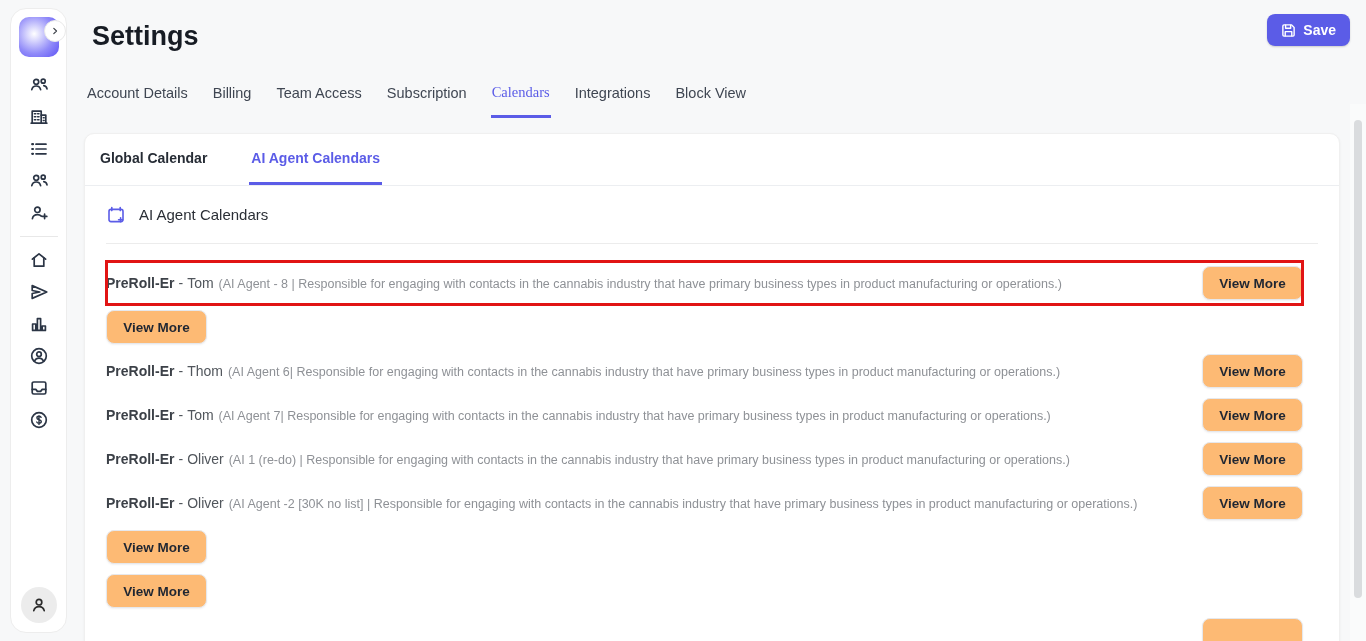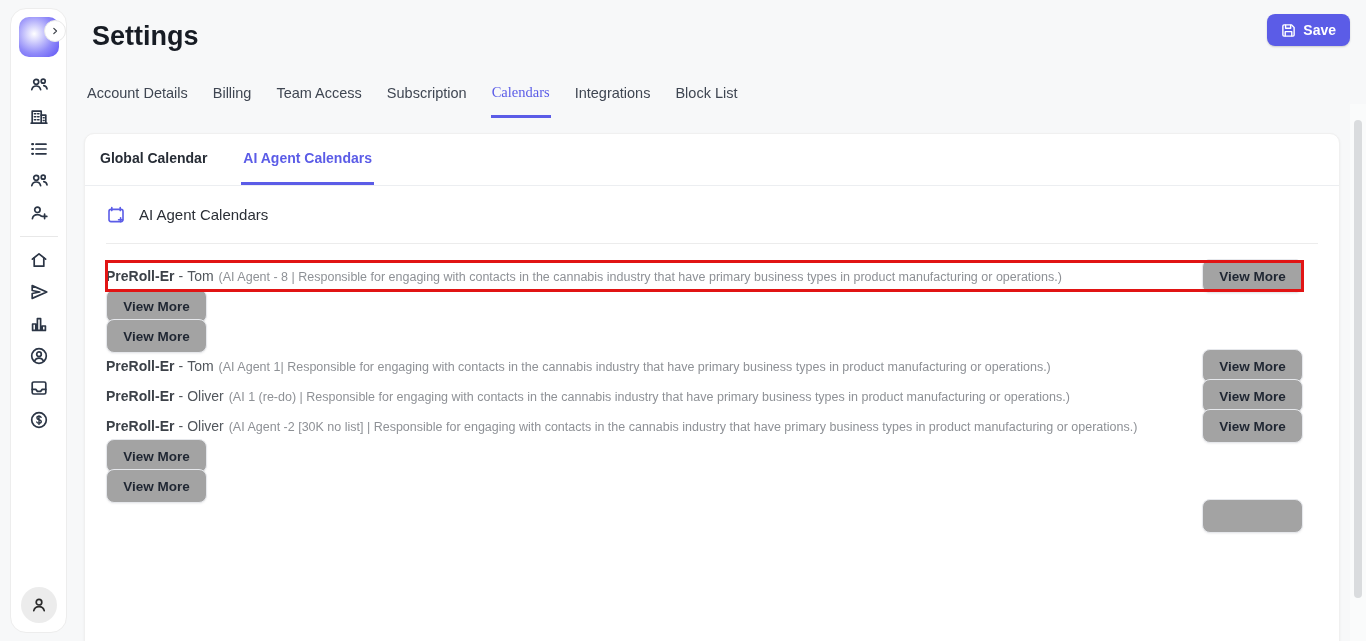--- a/index.html
+++ b/index.html
@@ -36,38 +36,38 @@
   .save-btn svg{width:15px;height:15px;stroke:#fff;stroke-width:1.5;fill:none;stroke-linecap:round;stroke-linejoin:round;}
 
   
   .tabs{position:absolute;left:70px;top:84px;display:flex;gap:23px;margin-left:16px;}
   .tab{background:none;border:none;font-size:14.5px;color:#3f4652;cursor:pointer;padding:0 1px 14px;border-bottom:3px solid transparent;}
   .tab.active{color:var(--accent);font-weight:500;border-bottom-color:var(--accent);font-family:Liberation Serif, serif;}
 
   
   .card{position:absolute;left:84px;top:133px;right:26px;bottom:-60px;background:#fff;border:1px solid #f0f0f0;
     border-radius:10px;box-shadow:0 1px 3px rgba(0,0,0,.05);}
-  .subtabs{display:flex;gap:32px;padding:0 13px;height:52px;border-bottom:1px solid var(--border);}
+  .subtabs{display:flex;gap:40px;padding:0 13px;height:52px;border-bottom:1px solid var(--border);}
   .subtab{background:none;border:none;cursor:pointer;height:100%;display:flex;align-items:center;
     font-size:14px;font-weight:700;color:#262c35;border-bottom:3px solid transparent;padding:0 2px;}
   .subtab.active{color:var(--accent);border-bottom-color:var(--accent);}
 
   .section-head{height:57px;display:flex;align-items:center;gap:13px;padding:0 21px;}
   .section-head svg{width:20px;height:20px;stroke:var(--accent);stroke-width:1.6;fill:none;stroke-linecap:round;stroke-linejoin:round;}
   .section-title{font-size:15px;color:#2b2f36;}
   .section-divider{height:1px;background:#ececec;margin:0 21px;}
 
   .rows{padding:17px 36px 0 21px;}
-  .row{height:30px;display:flex;align-items:center;justify-content:space-between;gap:28px;}
+  .row{height:44px;display:flex;align-items:center;justify-content:space-between;gap:28px;}
   .row.highlighted{outline:3px solid var(--red);outline-offset:-2px;}
   .row-text{flex:1;white-space:nowrap;overflow:hidden;font-size:14px;color:#51565c;}
   .brand{font-weight:700;color:#3c4148;}
   .dash{margin:0 4px;color:#51565c;}
   .desc{margin-left:5px;font-size:12.5px;color:var(--muted);}
-  .view-more{flex:none;height:34px;min-width:101px;padding:0 16px;background:#a3a3a3;border:1px solid #e6e8ec;border-radius:8px;
+  .view-more{flex:none;height:34px;min-width:101px;padding:0 16px;background:#fdba74;border:1px solid #e6e8ec;border-radius:8px;
     font-size:13.5px;font-weight:700;color:#1f2632;cursor:pointer;box-shadow:0 1px 2px rgba(16,24,40,.06);}
 
   
   .scroll-track{position:absolute;right:0;top:104px;bottom:0;width:16px;background:#fafbfb;}
   .scroll-thumb{position:absolute;right:4px;top:120px;width:8px;height:478px;border-radius:4px;background:#dadcde;cursor:grab;}
 </style>
 </head>
 <body>
 
 <aside class="sidebar">
@@ -180,21 +180,21 @@
     <button class="tab">Billing</button>
 
     <button class="tab">Team Access</button>
 
     <button class="tab">Subscription</button>
 
     <button class="tab active">Calendars</button>
 
     <button class="tab">Integrations</button>
 
-    <button class="tab">Block List</button>
+    <button class="tab">Block View</button>
   </nav>
 
 <section class="card">
   <div class="subtabs">
 
       <button class="subtab">Global Calendar</button>
 
       <button class="subtab active">AI Agent Calendars</button>
     </div>
 
@@ -214,25 +214,26 @@
         <div class="row highlighted">
           <div class="row-text"><span class="brand">PreRoll-Er</span><span class="dash">-</span><span class="name">Tom</span><span class="desc">(AI Agent - 8 | Responsible for engaging with contacts in the cannabis industry that have primary business types in product manufacturing or operations.)</span></div>
           <button class="view-more">View More</button>
         </div>
 
         <div class="row">
           <button class="view-more">View More</button>
         </div>
 
         <div class="row">
-          <button class="view-more">View More</button>
-        </div>
-
-        <div class="row">
-          <div class="row-text"><span class="brand">PreRoll-Er</span><span class="dash">-</span><span class="name">Tom</span><span class="desc">(AI Agent 1| Responsible for engaging with contacts in the cannabis industry that have primary business types in product manufacturing or operations.)</span></div>
+          <div class="row-text"><span class="brand">PreRoll-Er</span><span class="dash">-</span><span class="name">Thom</span><span class="desc">(AI Agent 6| Responsible for engaging with contacts in the cannabis industry that have primary business types in product manufacturing or operations.)</span></div>
+          <button class="view-more">View More</button>
+        </div>
+
+        <div class="row">
+          <div class="row-text"><span class="brand">PreRoll-Er</span><span class="dash">-</span><span class="name">Tom</span><span class="desc">(AI Agent 7| Responsible for engaging with contacts in the cannabis industry that have primary business types in product manufacturing or operations.)</span></div>
           <button class="view-more">View More</button>
         </div>
 
         <div class="row">
           <div class="row-text"><span class="brand">PreRoll-Er</span><span class="dash">-</span><span class="name">Oliver</span><span class="desc">(AI 1 (re-do) | Responsible for engaging with contacts in the cannabis industry that have primary business types in product manufacturing or operations.)</span></div>
           <button class="view-more">View More</button>
         </div>
 
         <div class="row">
           <div class="row-text"><span class="brand">PreRoll-Er</span><span class="dash">-</span><span class="name">Oliver</span><span class="desc">(AI Agent -2 [30K no list] | Responsible for engaging with contacts in the cannabis industry that have primary business types in product manufacturing or operations.)</span></div>

